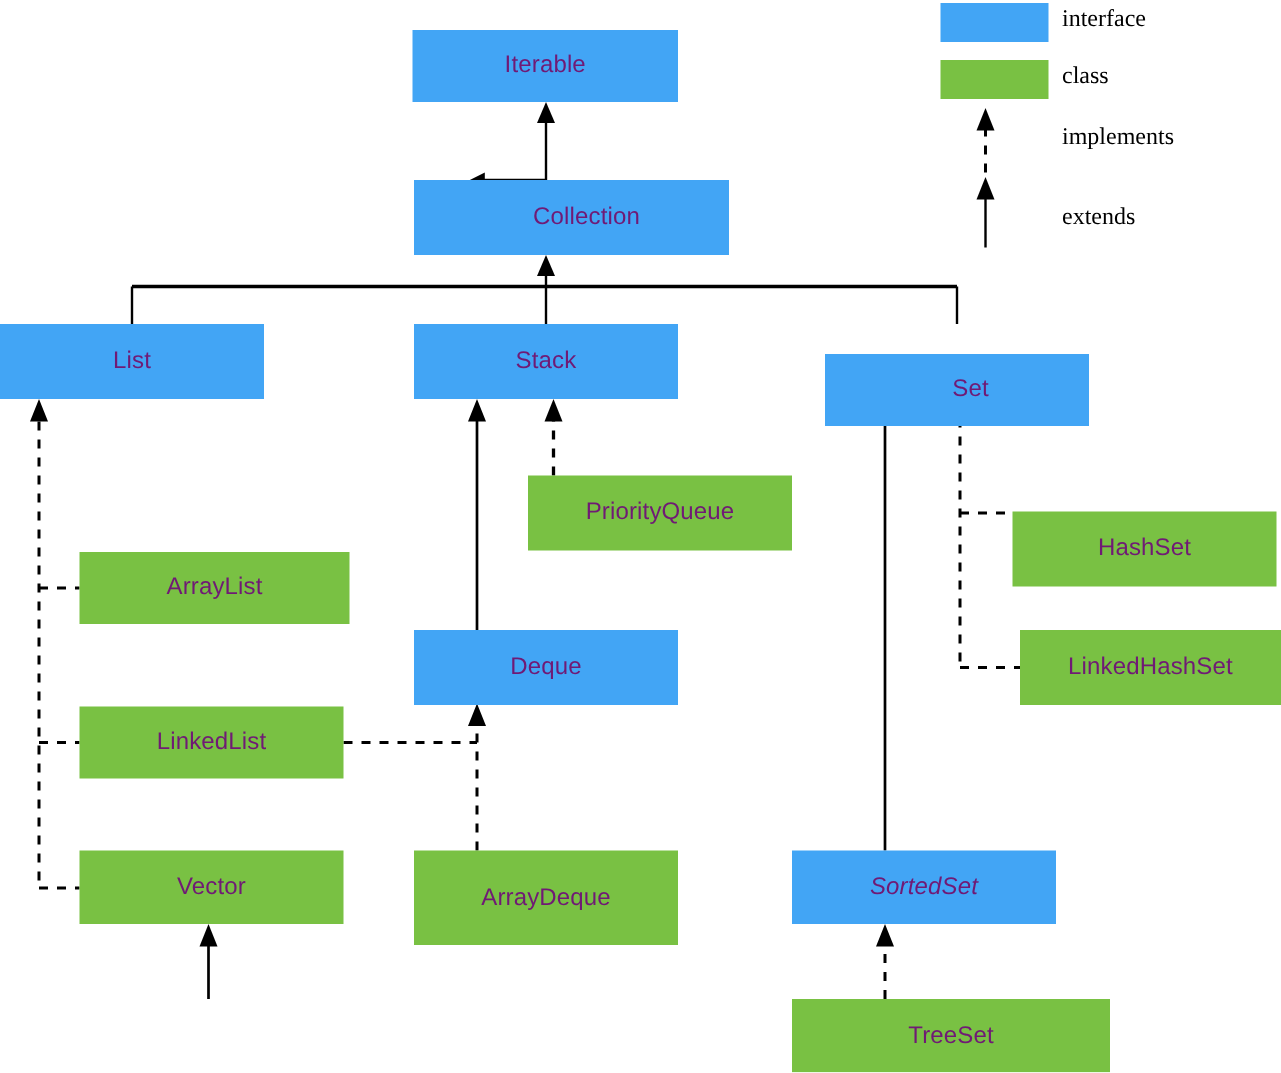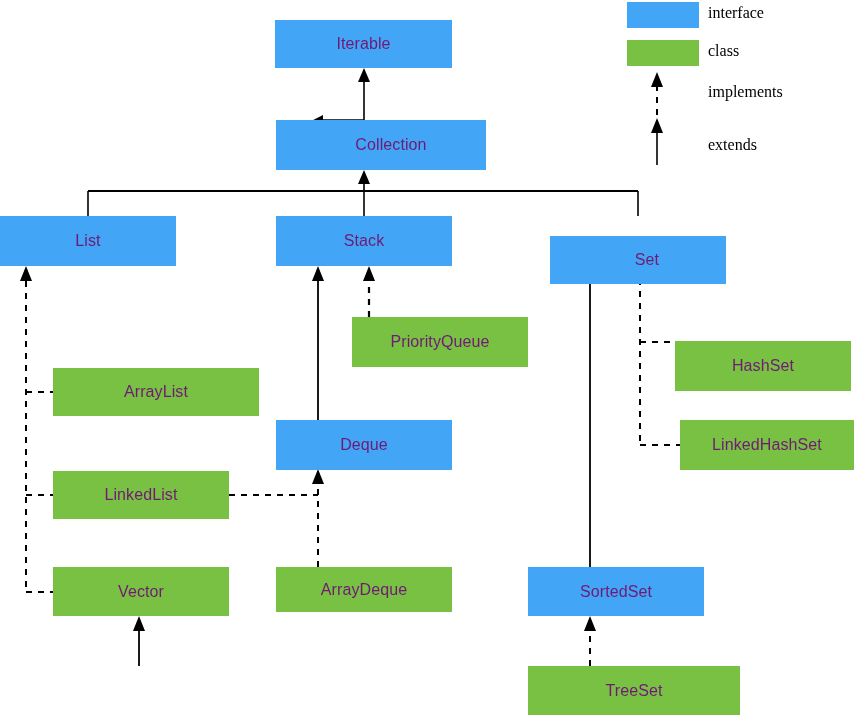--- a/index.html
+++ b/index.html
@@ -129,39 +129,39 @@
   </div>
   <div class="node interface" style="left:550px; top:216px; width:176px; height:48px;margin-top:20px;">
     <span style="margin-left:18px;">Set</span>
   </div>
   <div class="node klass" style="left:352px; top:317px; width:176px; height:50px;">
     <span>PriorityQueue</span>
   </div>
   <div class="node klass" style="left:675px; top:317px; width:176px; height:50px;margin-top:24px;">
     <span>HashSet</span>
   </div>
-  <div class="node klass" style="left:53px; top:368px; width:206px; height:48px;">
+  <div class="node klass" style="left:53px; top:368px; width:180px; height:48px;">
     <span>ArrayList</span>
   </div>
   <div class="node interface" style="left:276px; top:420px; width:176px; height:50px;">
     <span>Deque</span>
   </div>
   <div class="node klass" style="left:680px; top:420px; width:174px; height:50px;">
     <span>LinkedHashSet</span>
   </div>
   <div class="node klass" style="left:53px; top:471px; width:176px; height:48px;">
     <span>LinkedList</span>
   </div>
   <div class="node klass" style="left:53px; top:567px; width:176px; height:49px;">
     <span>Vector</span>
   </div>
-  <div class="node klass" style="left:276px; top:567px; width:176px; height:45px;">
+  <div class="node klass" style="left:276px; top:567px; width:176px; height:63px;">
     <span>ArrayDeque</span>
   </div>
-  <div class="node interface" style="left:528px; top:567px; width:176px; height:49px;">
+  <div class="node interface" style="left:528px; top:567px; width:176px; height:49px;font-style:italic;">
     <span>SortedSet</span>
   </div>
   <div class="node klass" style="left:528px; top:666px; width:212px; height:49px;">
     <span>TreeSet</span>
   </div>
 
   <div class="legend-swatch" style="left:627px; top:2px; width:72px; height:26px; background:#42a5f5;"></div>
   <div class="legend-swatch" style="left:627px; top:40px; width:72px; height:26px; background:#79c143;"></div>
 
   <div class="legend-label" style="left:708px; top:4px;">interface</div>

